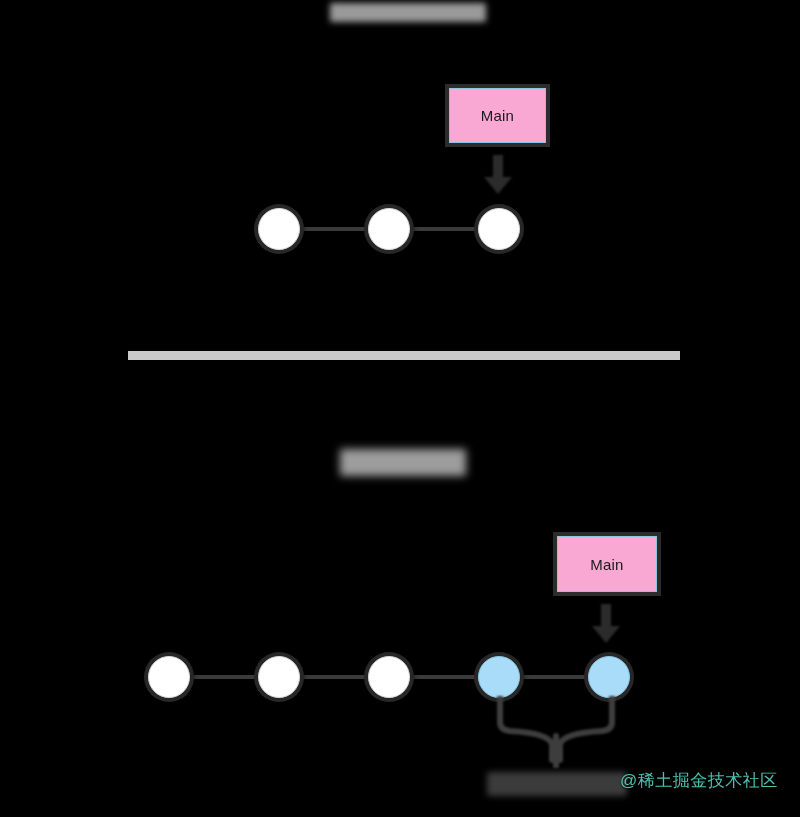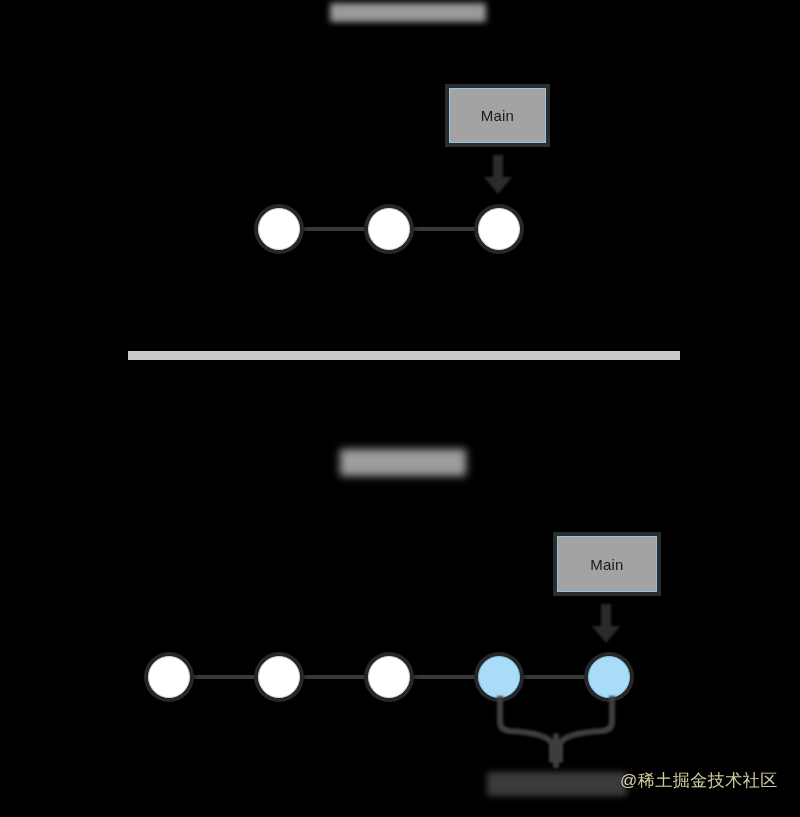--- a/index.html
+++ b/index.html
@@ -58,21 +58,21 @@
     top: 351px;
     width: 552px;
     height: 9px;
     background: #c9c9c9;
   }
 
   
   .branch-box {
     position: absolute;
     box-sizing: border-box;
-    background: #a3a3a3;
+    background: #f9a8d4;
     border: 1px solid #8fc4de;
     box-shadow:
       0 0 0 4px #2c2c2c,
       4px 5px 6px rgba(0,0,0,0.85);
     display: flex;
     align-items: center;
     justify-content: center;
     color: #1a1a1a;
     font-size: 15px;
     letter-spacing: .2px;
@@ -153,21 +153,21 @@
     -webkit-filter: blur(3.4px);
     border-radius: 2px;
   }
 
   
   #watermark {
     position: absolute;
     left: 620px;
     top: 769px;
     font-size: 17px;
-    color: #fef9c3;
+    color: #5eead4;
     opacity: .82;
     letter-spacing: .5px;
     white-space: nowrap;
     text-shadow: 0 1px 2px rgba(0,0,0,0.9);
   }
 </style>
 </head>
 <body>
 
 <div class="stage">

